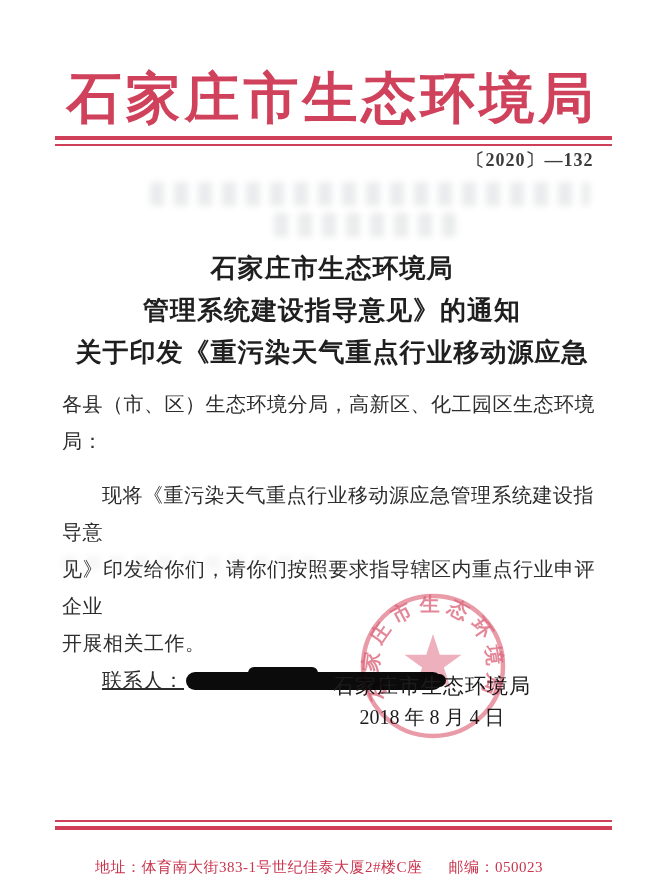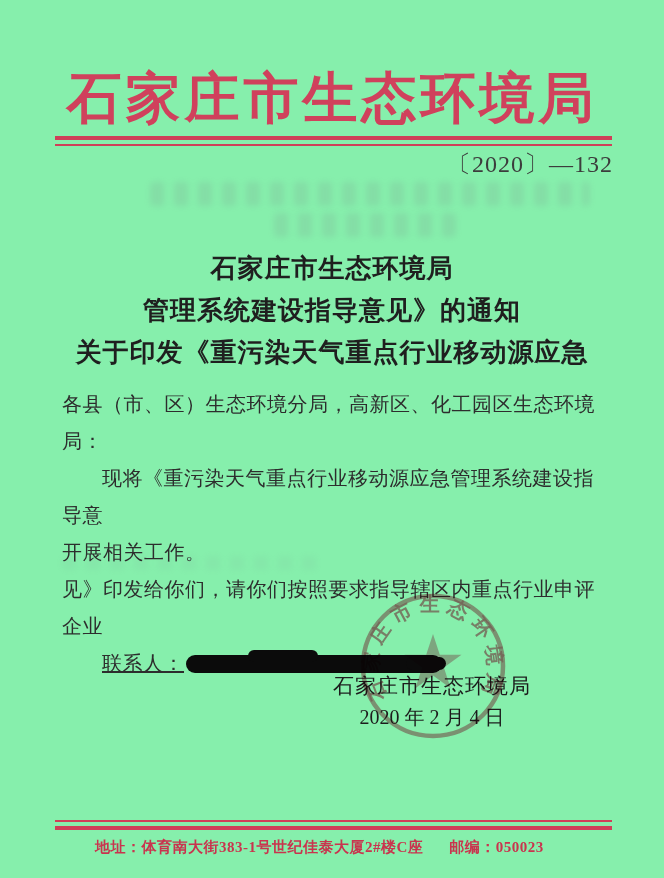--- a/index.html
+++ b/index.html
@@ -1,40 +1,40 @@
 <!DOCTYPE html>
 <html><head>
 <meta charset="utf-8">
 <style>
   html,body{margin:0;padding:0;background:#8a8a8a;}
   .page{
     position:relative;
     width:664px;height:878px;
     margin:0 auto;
-    background:#86efac;
+    background:#ffffff;
     overflow:hidden;
     font-family:"Liberation Serif","DejaVu Serif",serif;
   }
   
   .letterhead{
     position:absolute;top:64px;left:0;width:664px;
     text-align:center;
     font-size:55px;font-weight:700;
     color:#d0415c;
     letter-spacing:4px;
     line-height:70px;
     white-space:nowrap;
   }
   .rule{position:absolute;left:55px;width:557px;background:#cf3f58;}
   .rule-top-thick{top:136px;height:4px;}
   .rule-top-thin{top:144px;height:2px;}
   .doc-number{
     position:absolute;top:148px;left:420px;width:220px;
     text-align:center;
-    font-size:24px;color:#3c3c3c;letter-spacing:1px;
+    font-size:18px;color:#3c3c3c;letter-spacing:1px;font-weight:bold;
   }
   
   .bleed{
     position:absolute;height:24px;
     background:repeating-linear-gradient(90deg,
       rgba(120,128,134,0.55) 0 14px, rgba(120,128,134,0.0) 14px 24px);
     filter:blur(3px);
     opacity:0.28;
     border-radius:4px;
   }
@@ -48,21 +48,21 @@
     font-size:26px;font-weight:700;color:#1f1f1f;
     line-height:42px;letter-spacing:1px;
   }
   
   .body-text{
     position:absolute;top:386px;left:62px;width:546px;
     font-size:20px;color:#2d2d2d;
     line-height:37px;
     letter-spacing:0.5px;
   }
-  .indent{text-indent:2em;}
+  .indent{text-indent:2em;margin-top:17px;}
   .contact-line{text-indent:2em;white-space:nowrap;text-decoration:underline;}
   .redaction{
     display:inline-block;position:relative;
     width:256px;height:18px;
     background:#0b0b0b;border-radius:9px;
     vertical-align:-3px;margin-left:2px;
   }
   .redaction::before{
     content:"";position:absolute;left:62px;top:-5px;
     width:70px;height:12px;background:#0b0b0b;border-radius:6px;
@@ -85,22 +85,22 @@
   .seal{
     position:absolute;left:353px;top:586px;width:160px;height:160px;
     z-index:2;
     mix-blend-mode:multiply;
     opacity:0.85;
   }
   
   .rule-bot-thin{top:820px;height:2px;}
   .rule-bot-thick{top:826px;height:4px;}
   .footer-text{
-    position:absolute;top:838px;left:95px;width:540px;
-    font-size:15px;font-weight:700;color:#c9344e;
+    position:absolute;top:858px;left:95px;width:540px;
+    font-size:15px;font-weight:400;color:#c9344e;
     letter-spacing:0.5px;white-space:nowrap;
   }
   .footer-text .gap{display:inline-block;width:26px;}
 </style>
 </head>
 <body>
 
 <div class="page">
 
   <div class="letterhead">石家庄市生态环境局</div>
@@ -114,27 +114,27 @@
 
   <div class="doc-title">
     <div>石家庄市生态环境局</div>
     <div>管理系统建设指导意见》的通知</div>
     <div>关于印发《重污染天气重点行业移动源应急</div>
   </div>
 
   <div class="body-text">
     <div>各县（市、区）生态环境分局，高新区、化工园区生态环境局：</div>
     <div class="indent">现将《重污染天气重点行业移动源应急管理系统建设指导意</div>
+    <div>见》印发给你们，请你们按照要求指导辖区内重点行业申评企业</div>
     <div>开展相关工作。</div>
-    <div>见》印发给你们，请你们按照要求指导辖区内重点行业申评企业</div>
     <div class="contact-line"><span>联系人：</span><span class="redaction"></span></div>
   </div>
 
   <div class="sig-agency">石家庄市生态环境局</div>
-  <div class="sig-date">2020 年 2 月 4 日</div>
+  <div class="sig-date">2018 年 8 月 4 日</div>
 
   <svg class="seal" viewBox="0 0 160 160">
     <defs>
       <path id="sealArc" d="M 36.7 113.9 A 55 55 0 1 1 123.3 113.9" fill="none"></path>
     </defs>
     <circle cx="80" cy="80" r="70" fill="none" stroke="rgba(219,90,112,0.72)" stroke-width="4.5"></circle>
     <polygon points="80,48 86.8,68.7 108.5,68.7 90.9,81.6 97.6,102.3 80,89.5 62.4,102.3 69.1,81.6 51.5,68.7 73.2,68.7" fill="rgba(226,118,140,0.68)"></polygon>
     <text font-size="20" font-weight="700" letter-spacing="6.5" fill="rgba(214,78,102,0.8)" font-family="Liberation Serif, DejaVu Serif, serif">
       <textPath href="#sealArc" startOffset="50%" text-anchor="middle">石家庄市生态环境局</textPath>
     </text>

